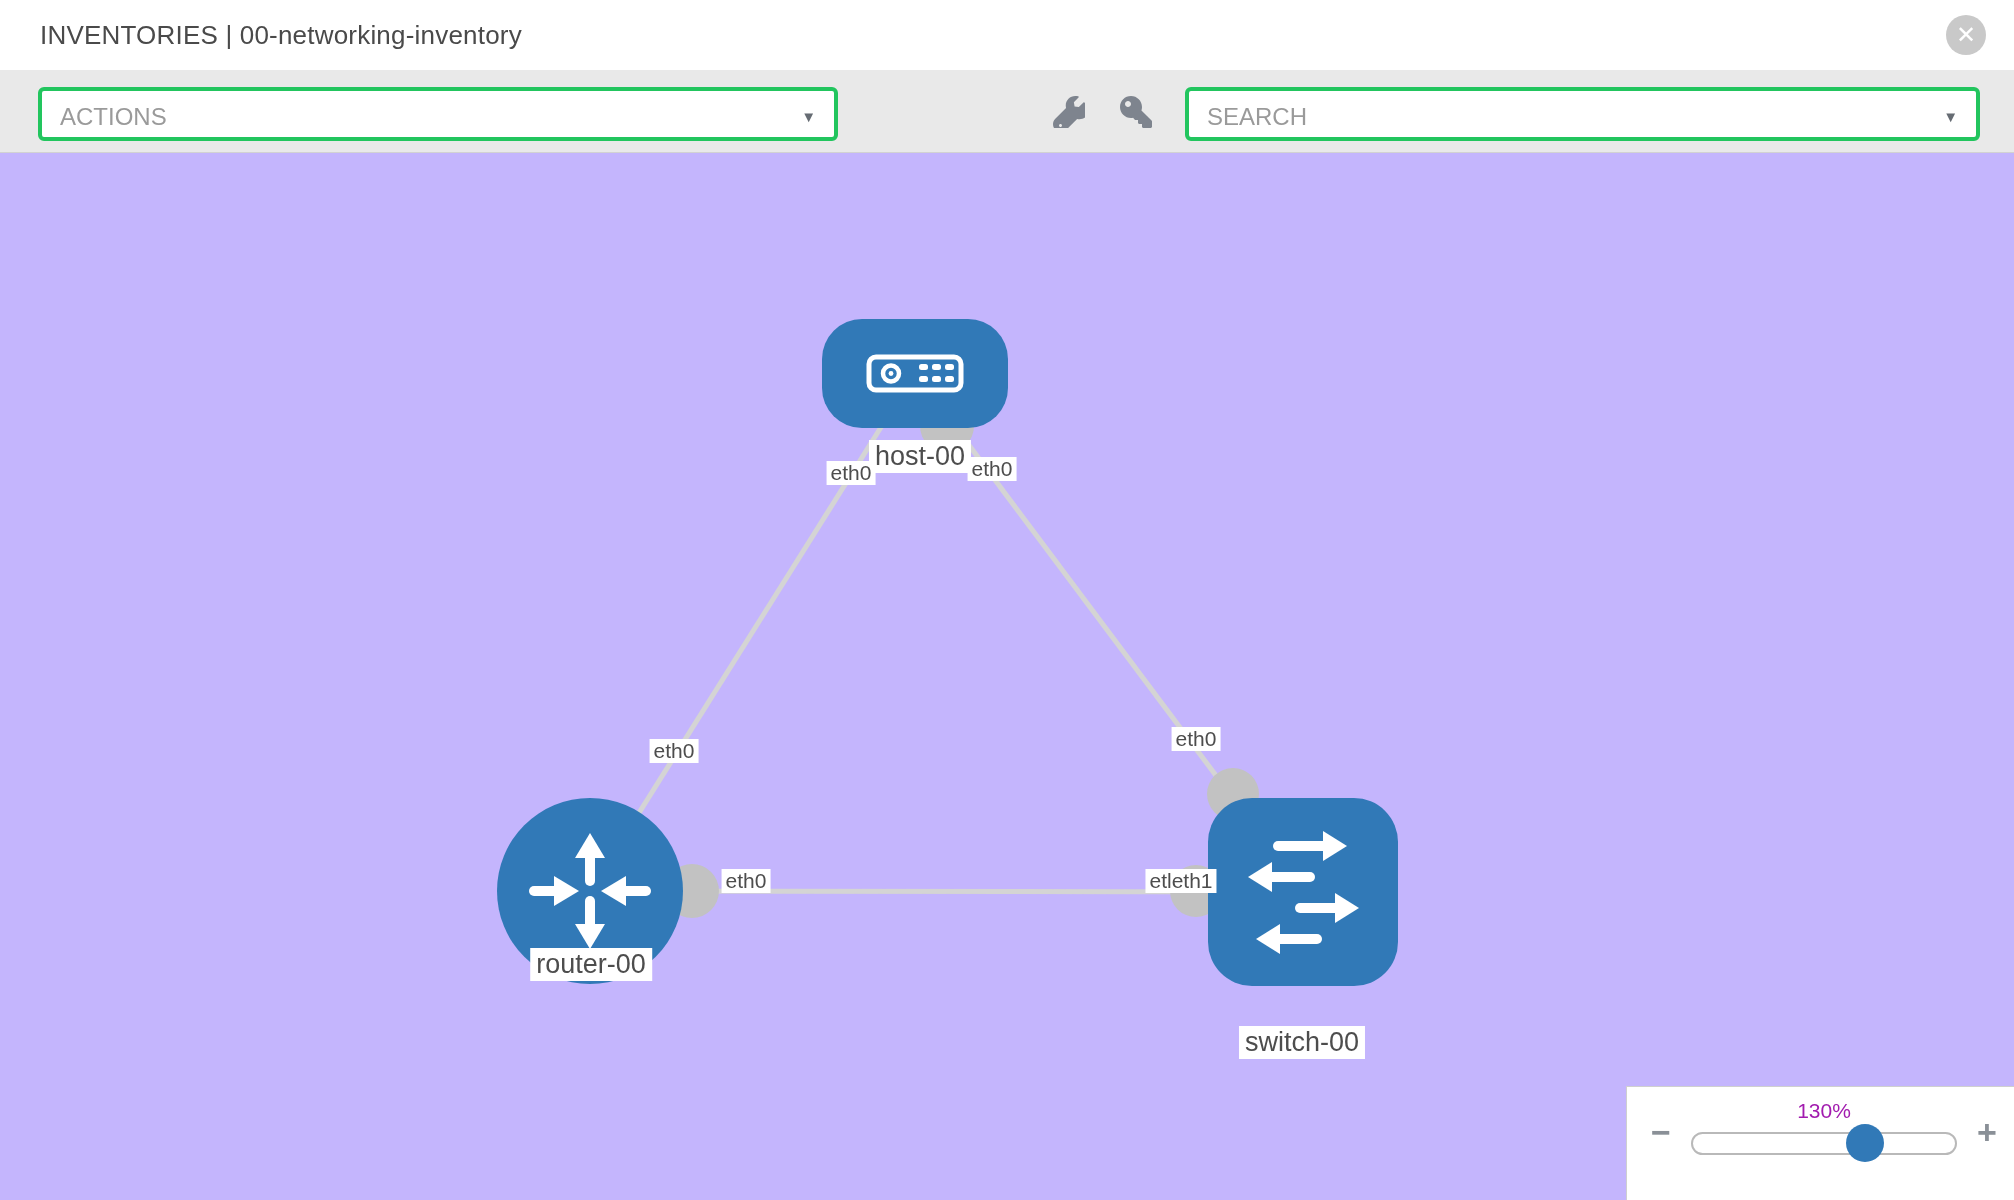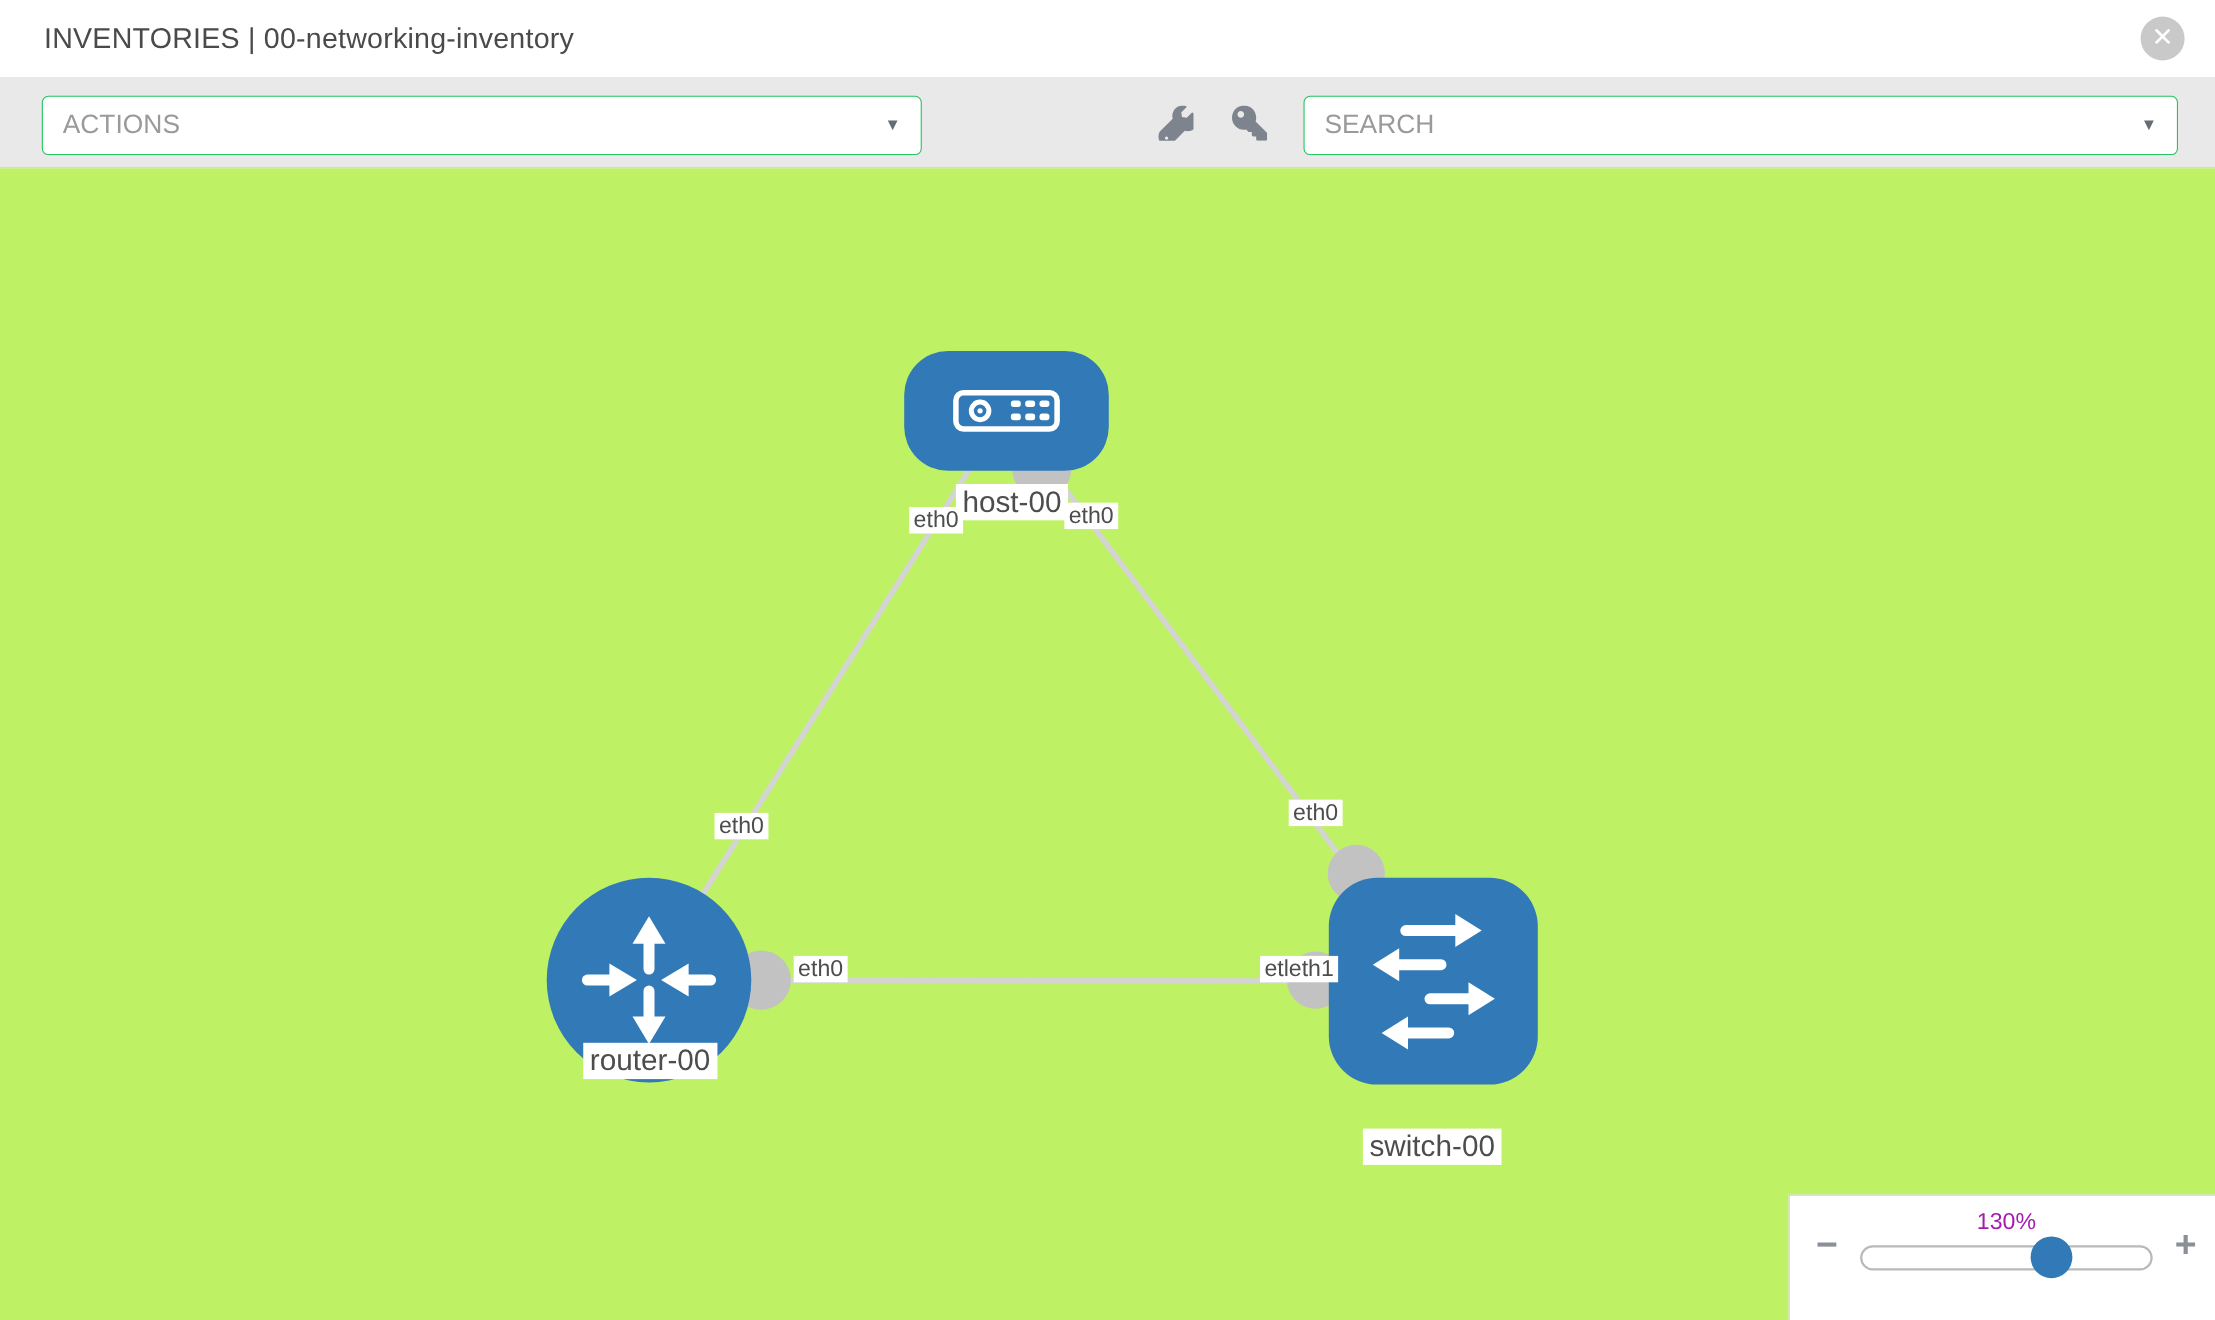--- a/index.html
+++ b/index.html
@@ -12,34 +12,34 @@
   .header-title { position:absolute; left:40px; top:0; line-height:70px;
     font-size:26px; font-weight:normal; color:#4a4a4a; letter-spacing:.2px; }
   .close-btn { position:absolute; right:28px; top:15px; width:40px; height:40px;
     border-radius:50%; background:#c9c9c9; color:#ffffff; text-align:center;
     line-height:40px; font-size:24px; font-weight:bold; cursor:pointer; }
 
   
   .toolbar { position:absolute; left:0; top:70px; width:2014px; height:83px;
     background:#e9e9e9; border-bottom:1px solid #d2d2d2; }
   .select-box { position:absolute; top:17px; height:54px; background:#ffffff;
-    border:1px solid #22c55e; border-radius:6px; font-size:24px; color:#9a9a9a;
+    border:4px solid #22c55e; border-radius:6px; font-size:24px; color:#9a9a9a;
     line-height:52px; padding-left:18px; cursor:pointer; }
   .select-actions { left:38px; width:800px; }
   .select-search { left:1185px; width:795px; }
   .caret { position:absolute; right:18px; top:0; font-size:15px; color:#666c73;
     line-height:52px; }
   .tool-icon { position:absolute; top:26px; width:32px; height:32px; cursor:pointer; }
   .tool-icon svg { width:100%; height:100%; }
   .icon-wrench { left:1053px; }
   .icon-key { left:1120px; }
 
   
   .canvas { position:absolute; left:0; top:153px; width:2014px; height:1047px;
-    background:#bef264;text-decoration:underline; }
+    background:#c4b5fd;text-decoration:underline; }
   .canvas svg.topology { position:absolute; left:0; top:0; }
 
   .node-label, .if-label { position:absolute; transform:translateX(-50%);
     background:#ffffff; color:#4d4d4d; white-space:nowrap; }
   .node-label { font-size:27px; padding:1px 6px; }
   .if-label { font-size:21px; padding:0 4px; }
 
   
   .zoom-panel { position:absolute; left:1626px; top:1086px; width:402px;
     height:130px; background:#ffffff; border:1px solid #cfcfcf; }

